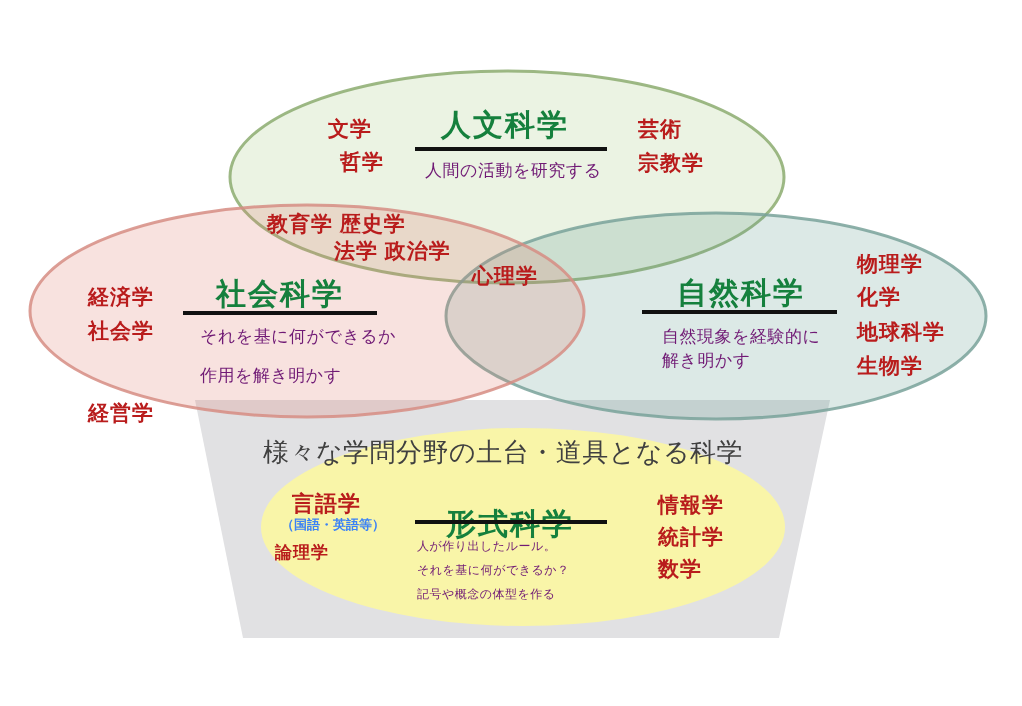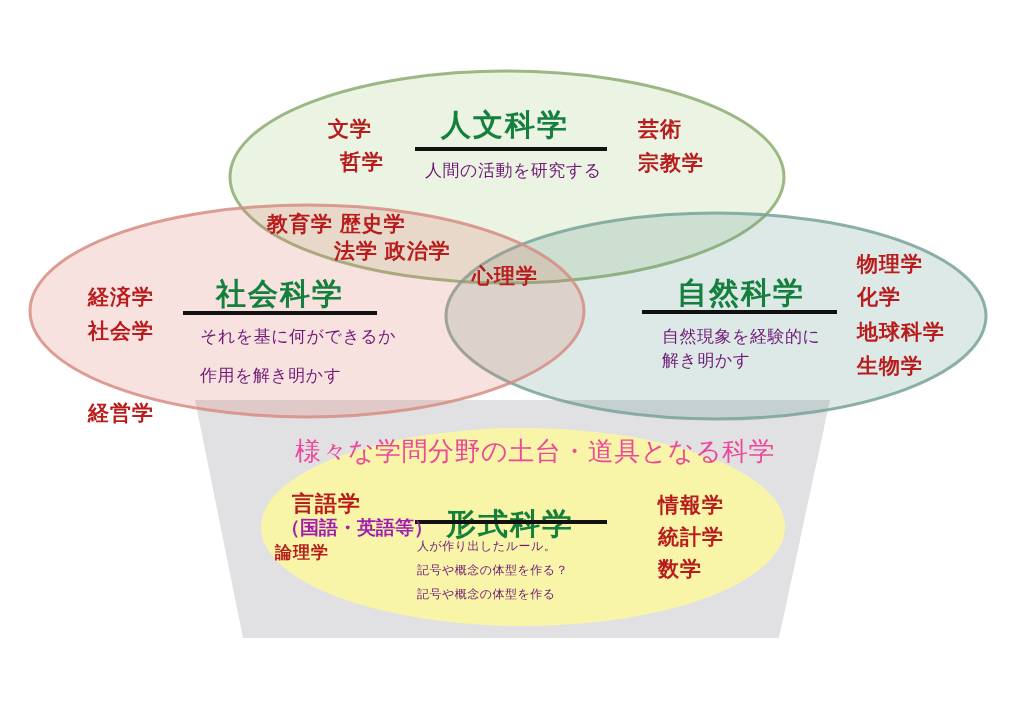--- a/index.html
+++ b/index.html
@@ -12,23 +12,23 @@
   }
   #shapes{position:absolute;left:0;top:0;}
   .lbl{position:absolute;white-space:nowrap;line-height:1;}
   .red{
     color:#b91c1c;
     font-weight:700;
     font-size:21px;
     letter-spacing:1px;
   }
   .red-small{
-    color:#a21caf;
+    color:#3b82f6;
     font-weight:700;
-    font-size:19px;
+    font-size:13px;
     letter-spacing:0px;
     font-family:Liberation Serif, serif;
   }
   .title{
     color:#15803d;
     font-weight:700;
     font-size:30px;
     letter-spacing:2px;
   }
   .underline{
@@ -38,25 +38,24 @@
   }
   .desc{
     color:#701a75;
     font-family:Liberation Mono, monospace;
     font-size:17px;
     letter-spacing:0.5px;
     font-weight:400;
   }
   .desc-sm{font-size:12px;}
   .caption{
-    color:#ec4899;
-    font-family:Liberation Mono, monospace;
+    color:#404040;
+    font-family:Liberation Serif, serif;
     font-size:26px;
     letter-spacing:0.5px;
-    margin-left:32px;
   }
 </style>
 </head>
 <body>
 
 <div id="stage">
 
   <svg id="shapes" width="1022" height="706" viewBox="0 0 1022 706">
 
     <polygon points="195,400 830,400 779,638 243,638" fill="#e1e1e3"></polygon>
@@ -98,21 +97,21 @@
   <div class="lbl red" style="left:857px;top:253px;">物理学</div>
   <div class="lbl red" style="left:857px;top:286px;">化学</div>
   <div class="lbl red" style="left:857px;top:321px;">地球科学</div>
   <div class="lbl red" style="left:857px;top:355px;">生物学</div>
 
   <div class="lbl caption" style="left:263px;top:440px;">様々な学問分野の土台・道具となる科学</div>
 
   <div class="lbl title" style="left:446px;top:489px;margin-top:20px;">形式科学</div>
   <div class="underline" style="left:415px;top:520px;width:192px;"></div>
   <div class="lbl desc desc-sm" style="left:417px;top:541px;">人が作り出したルール。</div>
-  <div class="lbl desc desc-sm" style="left:417px;top:565px;">記号や概念の体型を作る？</div>
+  <div class="lbl desc desc-sm" style="left:417px;top:565px;">それを基に何ができるか？</div>
   <div class="lbl desc desc-sm" style="left:417px;top:589px;">記号や概念の体型を作る</div>
   <div class="lbl red" style="left:292px;top:493px;font-size:22px;">言語学</div>
   <div class="lbl red-small" style="left:281px;top:518px;">（国語・英語等）</div>
   <div class="lbl red" style="left:275px;top:544px;font-size:17px;">論理学</div>
   <div class="lbl red" style="left:658px;top:494px;">情報学</div>
   <div class="lbl red" style="left:658px;top:526px;">統計学</div>
   <div class="lbl red" style="left:658px;top:558px;">数学</div>
 
 </div>
 

